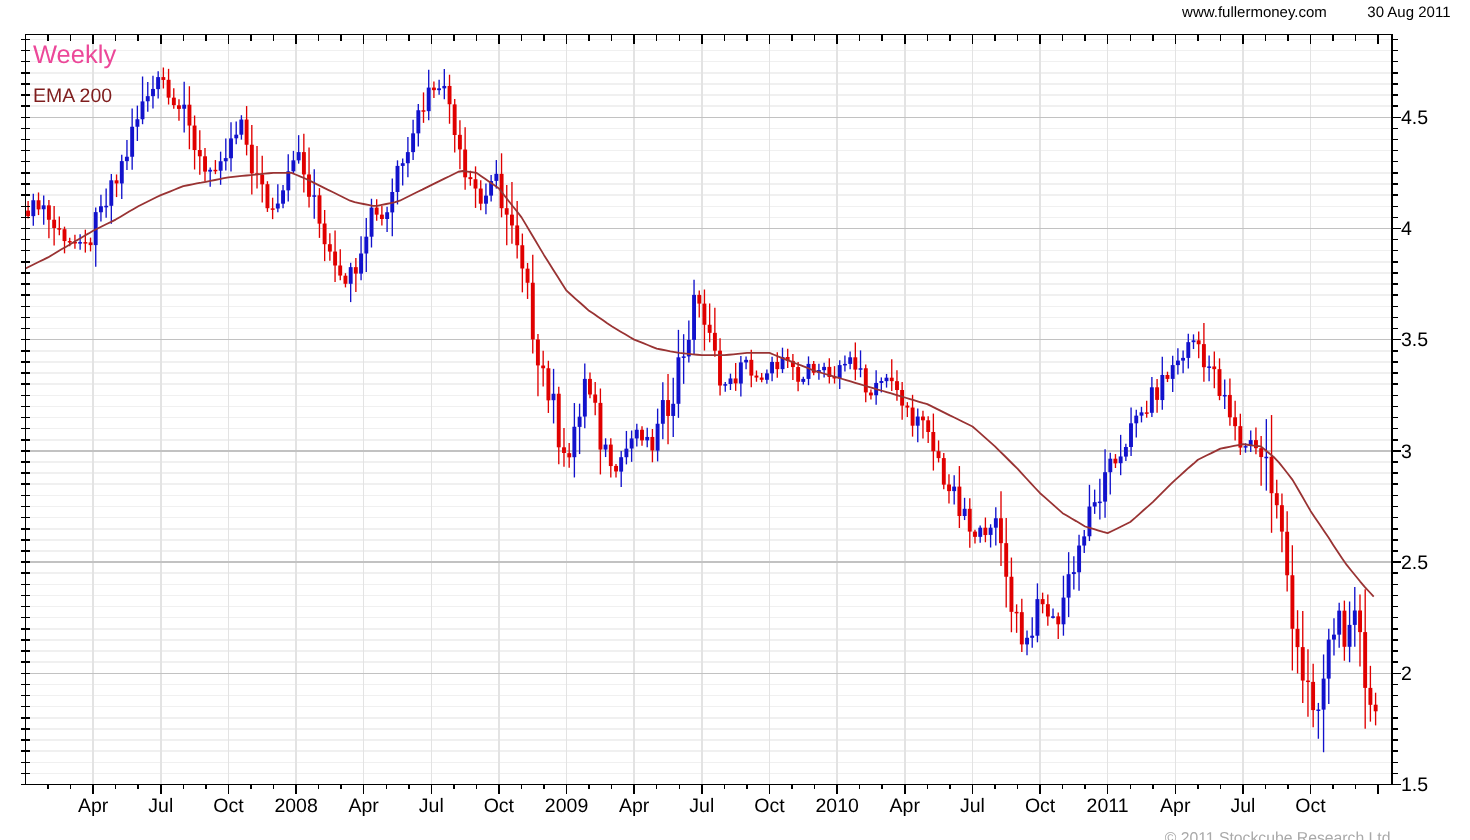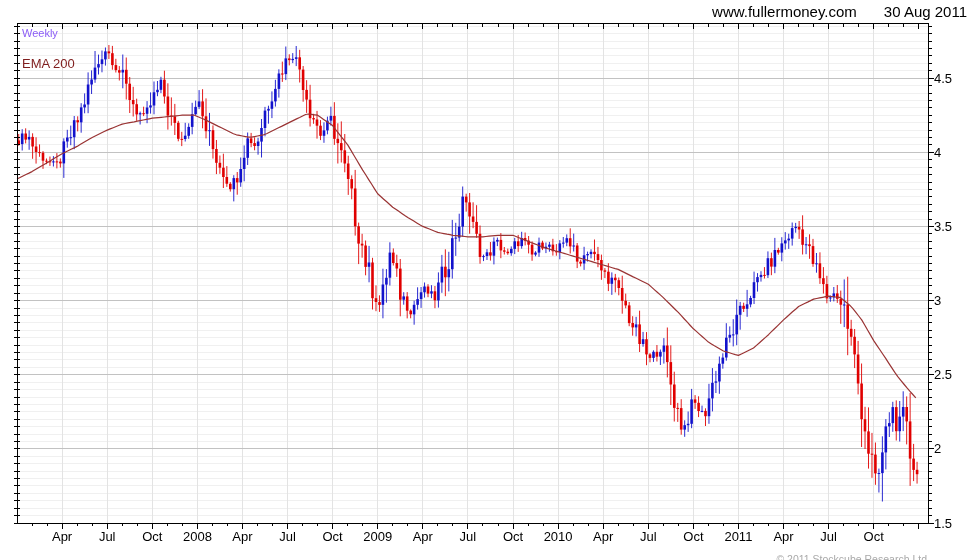--- a/index.html
+++ b/index.html
@@ -2,24 +2,24 @@
 <html><head>
 <meta charset="utf-8">
 <style>
   html,body{margin:0;padding:0;background:#fff;}
   body{width:980px;height:560px;overflow:hidden;position:relative;
        font-family:"Liberation Sans",sans-serif;-webkit-font-smoothing:none;}
   .page{position:absolute;inset:0;}
   .hdr-left{position:absolute;left:18px;top:3px;font-size:13.5px;color:#000;white-space:nowrap;}
   .hdr-left .px{margin-left:5px;}
   .hdr-left .chg{margin-left:5px;color:#cc0000;}
-  .hdr-right{position:absolute;top:3px;right:13px;font-size:15px;color:#000;
+  .hdr-right{position:absolute;top:3px;right:13px;font-size:10px;color:#000;
              display:flex;gap:27px;white-space:nowrap;}
   #chart{position:absolute;left:0;top:0;}
-  .legend-weekly{position:absolute;left:22px;top:27px;font-size:11px;color:#8b5cf6;}
+  .legend-weekly{position:absolute;left:22px;top:27px;font-size:17px;color:#ec4899;}
   .legend-ema{position:absolute;left:22px;top:56px;font-size:13px;color:#7f1d1d;}
   .copyright{position:absolute;right:53px;top:537px;font-size:10.5px;color:#a9a9a9;white-space:nowrap;margin-top:16px;}
 </style>
 </head>
 <body>
 
 <div class="page">
 
 
   <div class="hdr-right">

